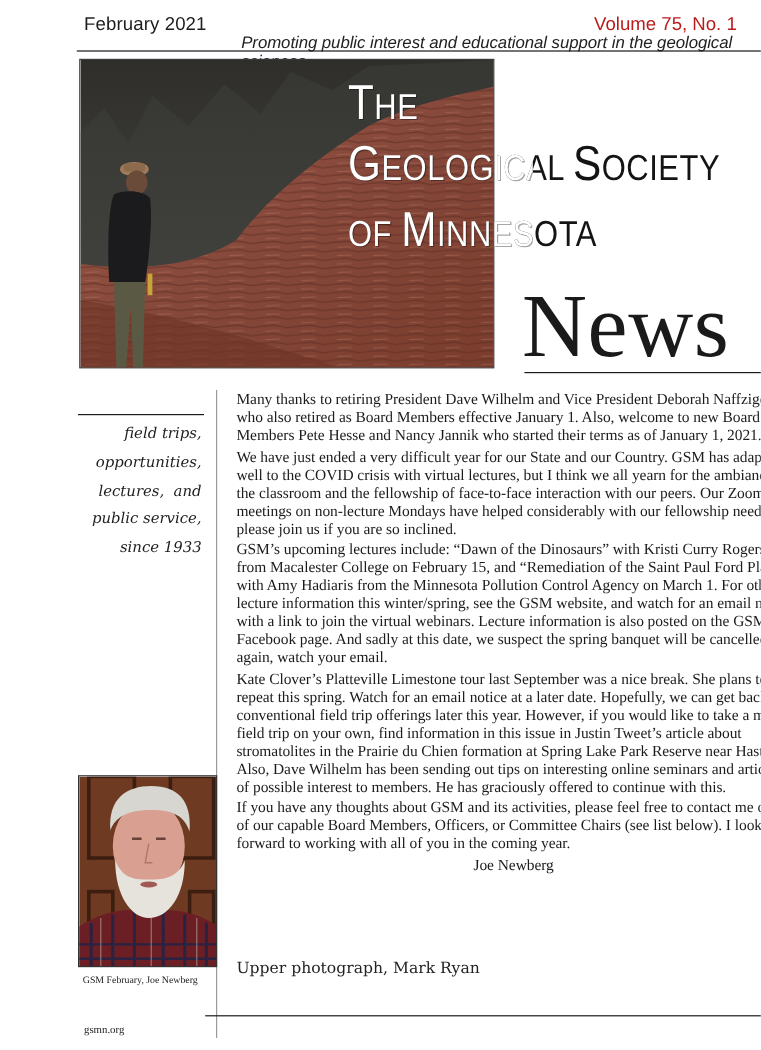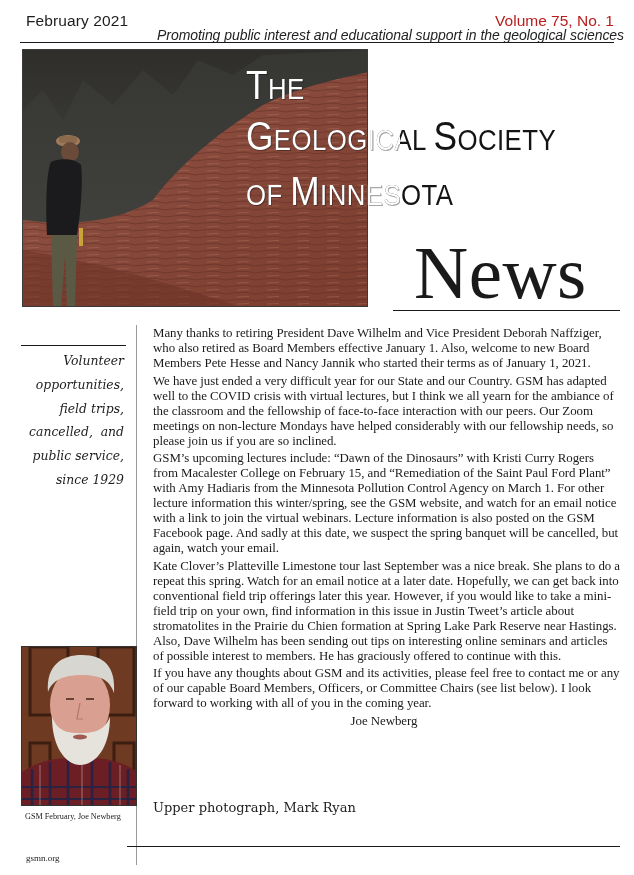--- a/index.html
+++ b/index.html
@@ -1,38 +1,38 @@
 <!DOCTYPE html>
 <html><head>
 <meta charset="utf-8">
 <style>
   html, body { margin: 0; padding: 0; background: #ffffff; }
   body { width: 634px; height: 875px; position: relative; overflow: hidden; color: #1a1a1a; }
-  .abs { position: absolute; }
+  .abs { position: absolute; margin-left: 44px; }
 
   
   .hdr-date { left: 26px; top: 12px; font-family: "Liberation Sans", sans-serif; font-size: 15.5px; color: #1d1d1d; letter-spacing: 0.1px; }
   .hdr-vol { right: 20px; top: 12px; font-family: "Liberation Sans", sans-serif; font-size: 15.5px; color: #b91c1c; }
   .hdr-tag { left: 157px; top: 27px; font-family: Liberation Sans, sans-serif; font-style: italic; font-size: 14px; color: #222; letter-spacing: -0.05px; }
   .rule { background: #1a1a1a; height: 1px; }
 
   
   .cover { left: 22px; top: 49px; width: 346px; height: 258px; overflow: hidden; border: 1px solid #3a3a3a; box-sizing: border-box; }
   .cover svg { display: block; }
 
   
   .mast { left: 0; top: 0; width: 634px; height: 320px; pointer-events: none; padding-left: 32px; }
   .mast .t { position: absolute; font-family: "Liberation Sans", sans-serif; font-weight: normal; letter-spacing: 0.5px; white-space: nowrap; transform: scaleX(0.86); transform-origin: left top; }
   .mast .big { font-size: 41px; }
   .mast .sm { font-size: 30px; }
   .mast-black { color: #141414; }
   .mast-white { color: #ffffff; clip-path: inset(49px 266px 0 22px); }
   .mast-white .t { text-shadow: 1px 1px 0 rgba(0,0,0,0.35); }
 
-  .news { left: 414px; top: 235px; font-family: "Liberation Serif", serif; font-size: 75px; color: #1a1a1a; letter-spacing: 0.5px; line-height: 1; }
+  .news { left: 391px; top: 235px; font-family: "Liberation Serif", serif; font-size: 75px; color: #1a1a1a; letter-spacing: 0.5px; line-height: 1; }
 
   
   .side-quote { left: 20px; top: 349px; width: 104px; text-align: right; font-family: "DejaVu Serif", serif; font-style: italic; font-size: 12.4px; line-height: 23.8px; color: #1d1d1d; }
   .vline { left: 136px; top: 325px; width: 1px; height: 540px; background: #9a9a9a; }
   .portrait { left: 21px; top: 646px; width: 116px; height: 160px; overflow: hidden; border: 1px solid #333; box-sizing: border-box; }
   .portrait svg { display: block; }
   .caption { left: 25px; top: 812px; width: 110px; font-family: "Liberation Serif", serif; font-size: 8.2px; line-height: 10px; color: #222; }
   .site { left: 26px; top: 853px; font-family: "Liberation Serif", serif; font-size: 9px; color: #222; }
 
   
@@ -95,26 +95,25 @@
   <div class="t" style="left:246px; top:62px;"><span class="big">T</span><span class="sm">HE</span></div>
   <div class="t" style="left:246px; top:113px;"><span class="big">G</span><span class="sm">EOLOGICAL </span><span class="big">S</span><span class="sm">OCIETY</span></div>
   <div class="t" style="left:246px; top:168px;"><span class="sm">OF </span><span class="big">M</span><span class="sm">INNESOTA</span></div>
 </div>
 
 <div class="abs news">News</div>
 <div class="abs rule" style="left:393px; top:310px; width:227px;"></div>
 
 <div class="abs rule" style="left:21px; top:345px; width:105px;"></div>
 <div class="abs side-quote">
-  <div>Volunteer</div>
+  <div>field trips,</div>
   <div>opportunities,</div>
-  <div>field trips,</div>
-  <div style="white-space:pre;">cancelled,  and</div>
+  <div style="white-space:pre;">lectures,  and</div>
   <div>public service,</div>
-  <div>since 1929</div>
+  <div>since 1933</div>
 </div>
 <div class="abs vline"></div>
 
 <div class="abs portrait">
   <svg width="116" height="160" viewBox="0 0 116 160">
     <rect width="116" height="160" fill="#6e3a22"></rect>
     <rect x="8" y="0" width="38" height="68" fill="none" stroke="#3c1e10" stroke-width="3"></rect>
     <rect x="76" y="0" width="36" height="68" fill="none" stroke="#3c1e10" stroke-width="3"></rect>
     <rect x="8" y="96" width="20" height="34" fill="none" stroke="#3c1e10" stroke-width="3"></rect>
     <rect x="92" y="96" width="20" height="34" fill="none" stroke="#3c1e10" stroke-width="3"></rect>

